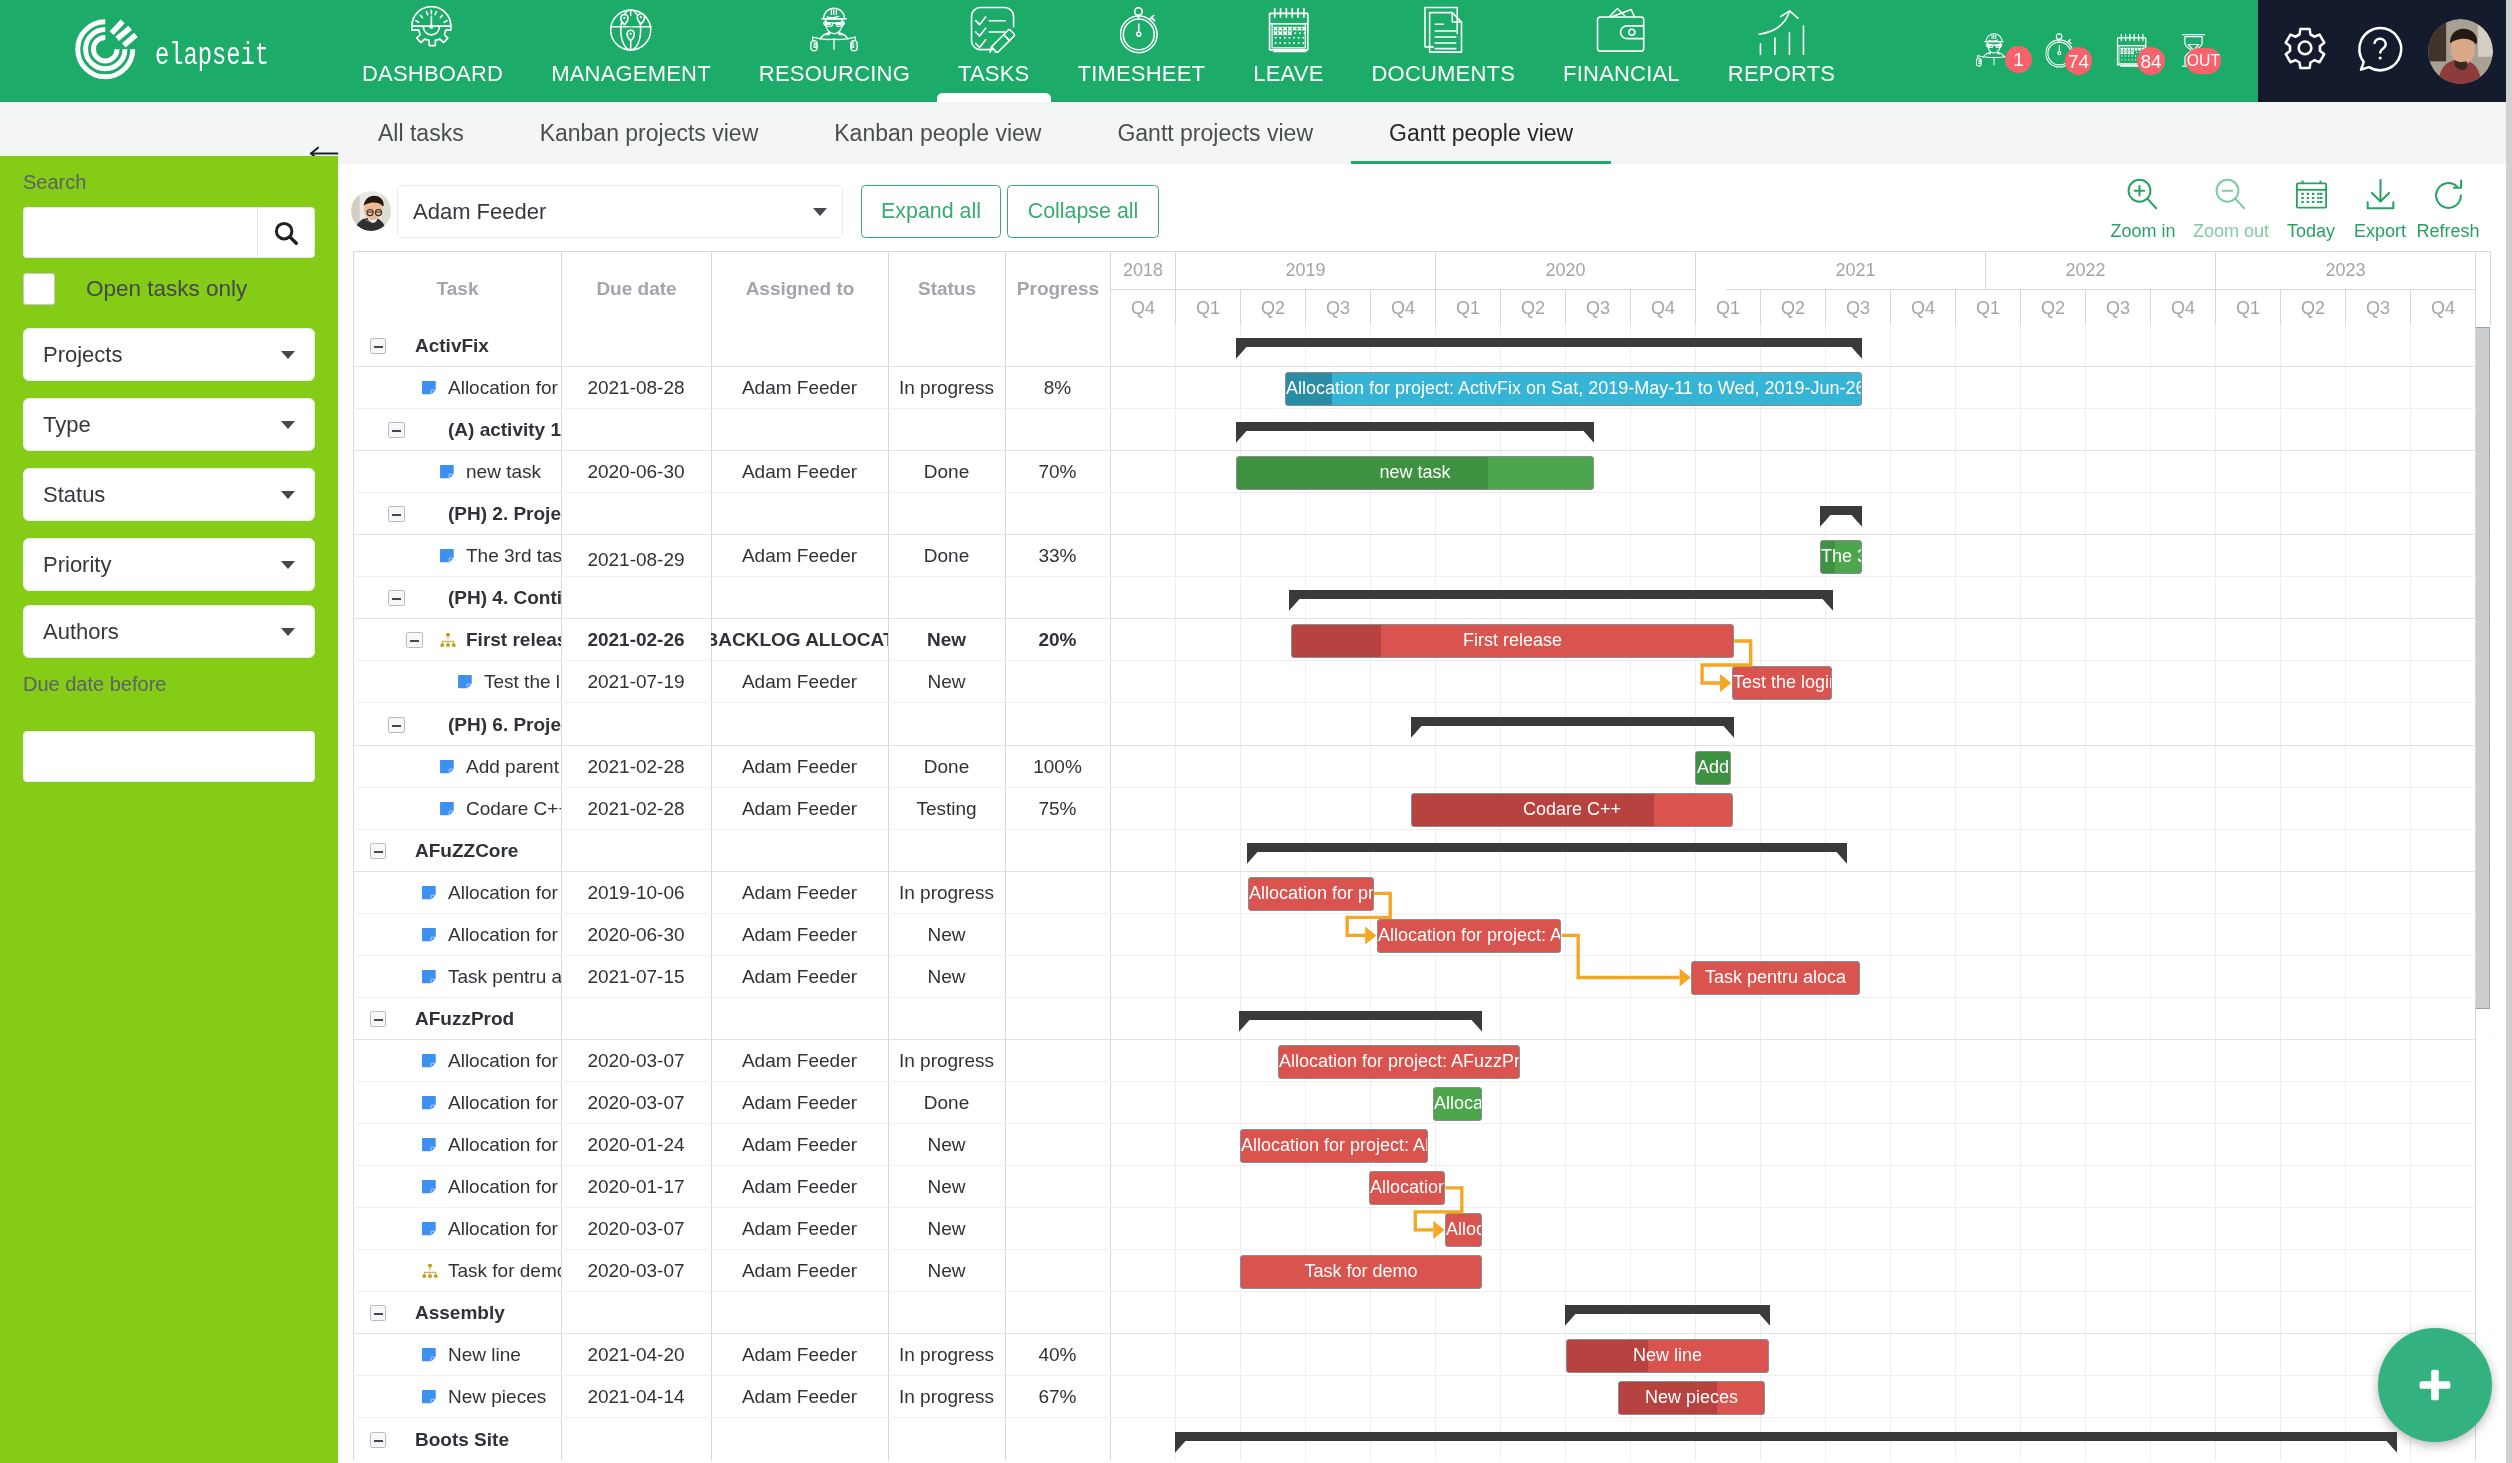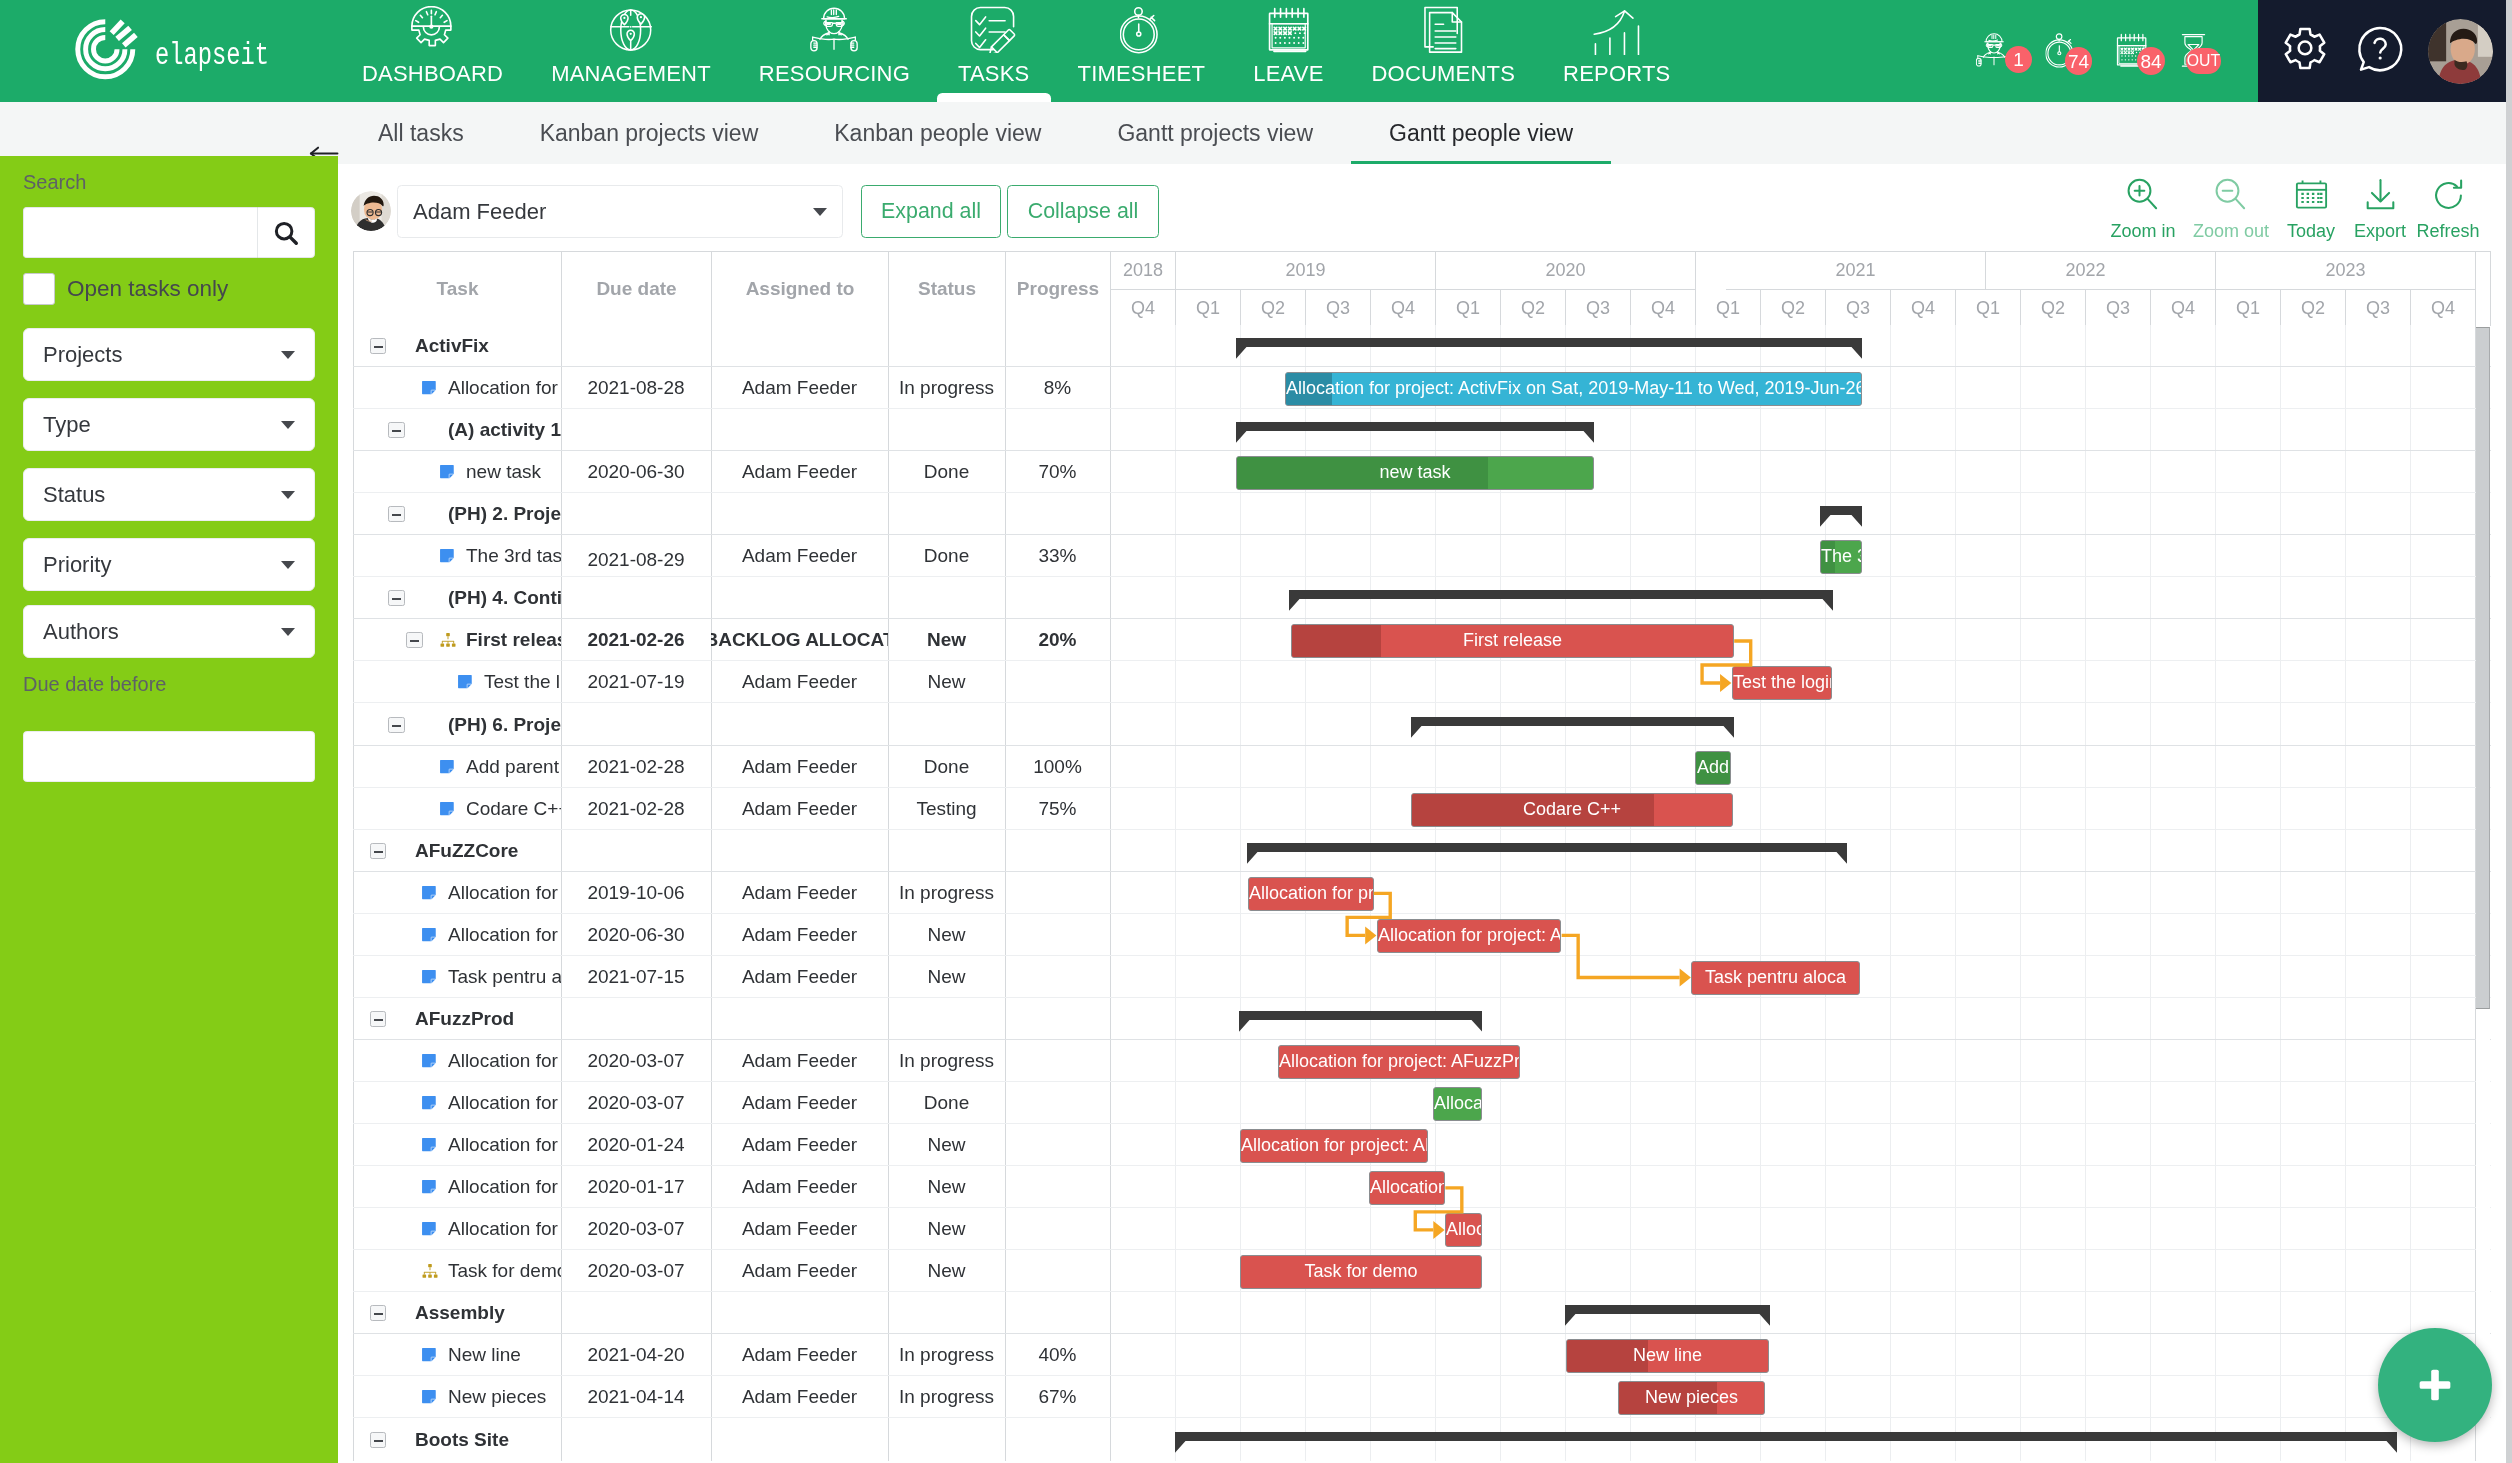--- a/index.html
+++ b/index.html
@@ -29,21 +29,21 @@
   .tab.active{color:#25272b;box-shadow:inset 0 -3px 0 0 #1cab69;}
 
   
   #sidebar{position:absolute;left:0;top:156px;width:338px;bottom:0;background:#84cc16;padding:0 23px;}
   .sb-label{position:absolute;left:23px;top:15px;font-size:20px;color:#5e6166;}
   #searchrow{position:absolute;left:23px;right:23px;top:51px;display:flex;height:51px;}
   #searchinput{flex:1;background:#fff;border:0.8px solid #e4e7e9;border-right:none;border-radius:3.8px 0 0 3.8px;}
   #searchbtn{width:58px;background:#fff;border:0.8px solid #e4e7e9;border-radius:0 3.8px 3.8px 0;display:flex;align-items:center;justify-content:center;cursor:pointer;}
   #checkrow{position:absolute;left:23px;top:116px;display:flex;align-items:center;height:33px;}
   #checkbox{width:32px;height:32px;border:1.5px solid #c7cacd;border-radius:3px;background:#fff;cursor:pointer;flex:none;}
-  #checklabel{font-size:22.5px;color:#45484d;margin-left:12px;}
+  #checklabel{font-size:22.5px;color:#45484d;margin-left:31px;}
   .sel{position:absolute;left:23px;right:23px;height:53px;background:#fff;border:0.8px solid #ebedef;border-radius:6px;display:flex;align-items:center;
     justify-content:space-between;padding:0 19px;cursor:pointer;}
   .sel span{font-size:22px;color:#35383d;}
   .caret{width:0;height:0;border-left:7.5px solid transparent;border-right:7.5px solid transparent;border-top:8.3px solid #45484d;}
   #ddlabel{position:absolute;left:23px;top:517px;font-size:20px;color:#5e6166;}
   #duedateinput{position:absolute;left:23px;right:23px;top:575px;height:51px;background:#fff;border:0.8px solid #ebedef;border-radius:3.8px;}
 
   
   #panel{position:absolute;left:338px;top:164px;width:2169px;height:1300px;background:#fff;}
   #ptoolbar{position:absolute;left:0;top:0;width:2169px;height:87px;}
@@ -232,20 +232,32 @@
       <div class="navitem">
         <div class="ic">
           <svg viewBox="0 0 54 64" width="41" height="48" fill="none" stroke="#fff" stroke-width="2.1" stroke-linecap="round" stroke-linejoin="round">
    <path d="M13.2 54.5H2.3V2.1h43v34.5"></path>
    <path d="M8.5 61.5V8.8h30.2l12.3 12.5v40.2z"></path>
    <path d="M38.7 8.8v12.5h12.3"></path>
    <path d="M15.9 24.3h11.2M15.9 33.3h27.5M15.9 41.3h27.5M15.9 49.3h27.5M15.9 56.8h27.5"></path>
   </svg>
         </div>
         <div class="lbl">DOCUMENTS</div>
+      </div>
+      <div class="navitem">
+        <div class="ic">
+          <svg viewBox="0 0 66 62" width="50" height="47" fill="none" stroke="#fff" stroke-width="2.1" stroke-linecap="round" stroke-linejoin="round">
+   <rect x="2" y="14.5" width="61" height="45" rx="3.5"></rect>
+   <path d="M17.5 14.2L28.2 3.3l9.8 9.5"></path>
+   <path d="M21 14.2L46.5 4.6l4.2 9.6"></path>
+   <path d="M63 26.2H40.8a8.4 8.4 0 0 0 0 16.8H63"></path>
+   <circle cx="47.3" cy="34.6" r="4"></circle>
+  </svg>
+        </div>
+        <div class="lbl">FINANCIAL</div>
       </div>
       <div class="navitem">
         <div class="ic">
           <svg viewBox="0 0 62 66" width="47" height="50" fill="none" stroke="#fff" stroke-width="2.1" stroke-linecap="round" stroke-linejoin="round">
    <path d="M3.2 51.2V65.5M22.3 43.5V65.5M41.5 36.8V65.5M60 27.8V65.5"></path>
    <path d="M1.5 38.5C22 36 36 25.5 41.5 8.3"></path>
    <path d="M29.8 15.4L41.7 7.8l11 9.6"></path>
   </svg>
         </div>
         <div class="lbl">REPORTS</div>

